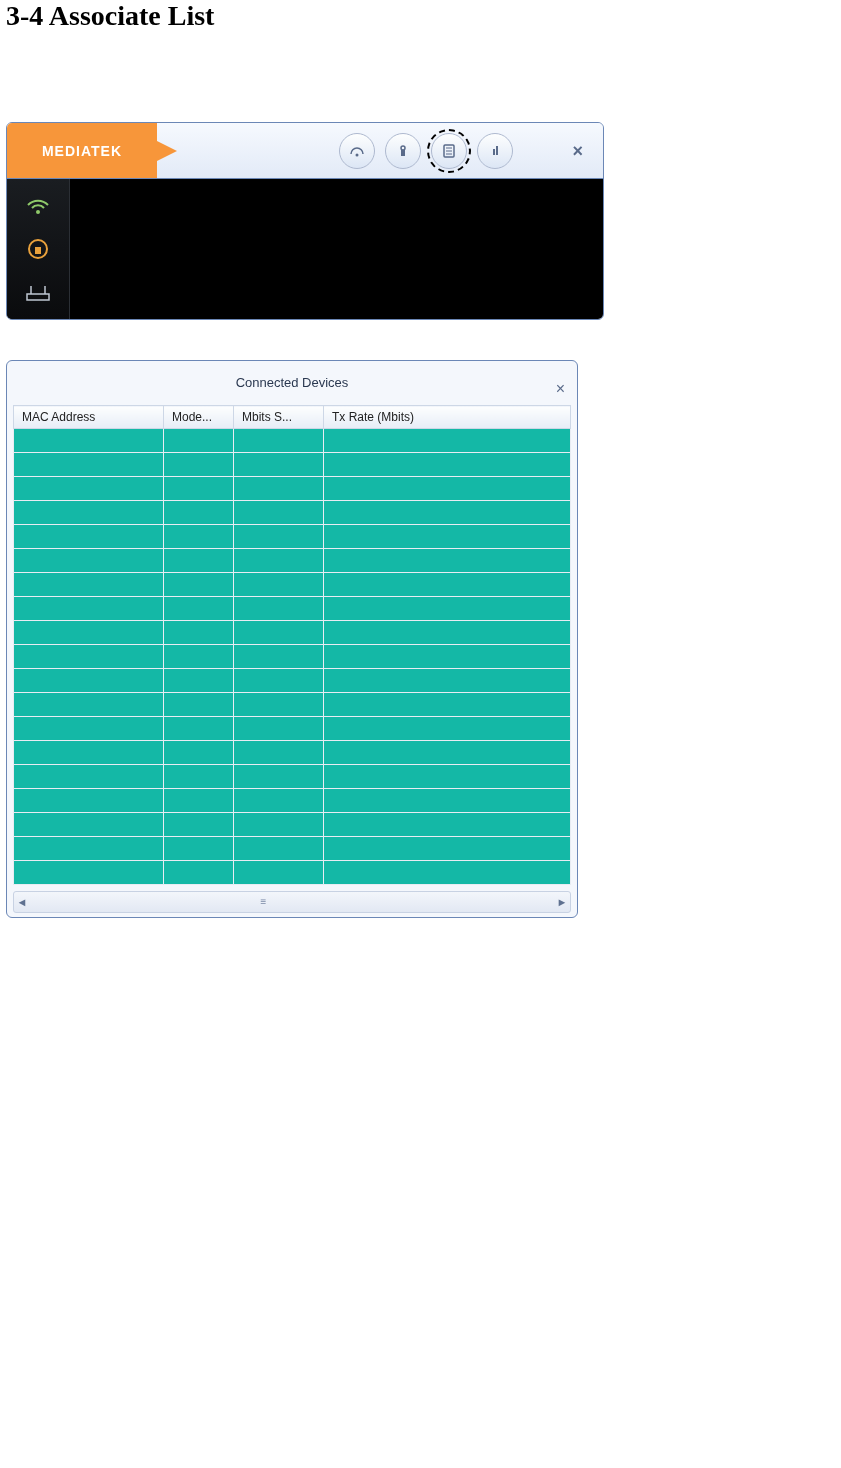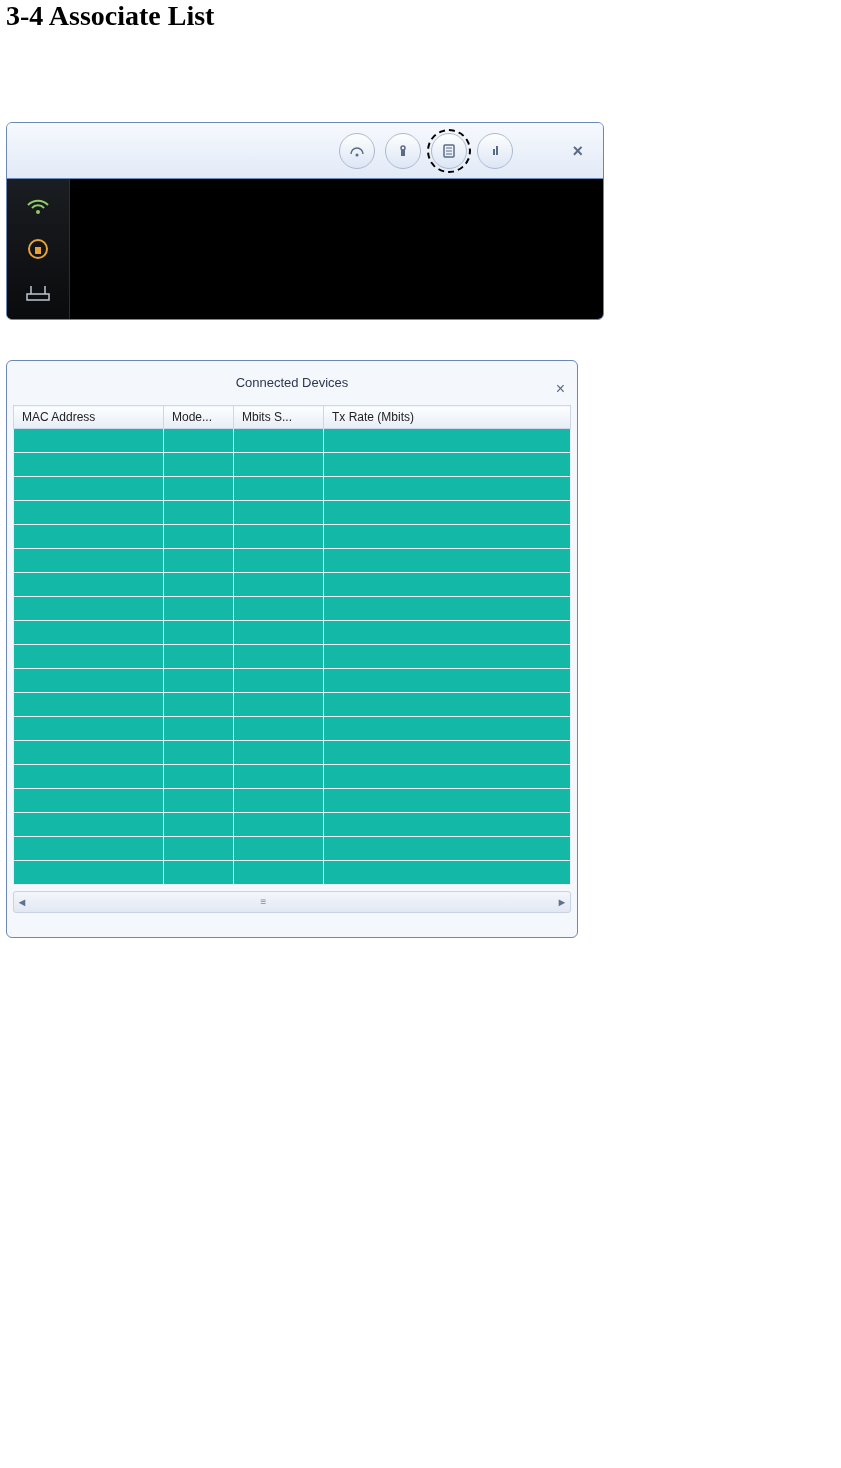--- a/index.html
+++ b/index.html
@@ -152,21 +152,21 @@
 .info-grid .val { color: #e1b479; }
 
 
 .devices-panel {
   width: 570px;
   border: 1px solid #6b87b6;
   border-radius: 6px;
   background: #f4f7fc;
   font-family: Tahoma, Arial, sans-serif;
   font-size: 12px;
-  padding-bottom: 24px;
+  padding-bottom: 4px;
   margin-bottom: 160px;
 }
 
 .dev-title-row {
   position: relative;
   text-align: center;
   height: 44px;
   line-height: 44px;
   color: #2a3850;
   font-size: 13px;
@@ -240,20 +240,21 @@
 </style>
 </head>
 <body>
 
 <div class="page">
   <h1 class="heading">3-4 Associate List</h1>
 
 
   <div class="app-window">
     <div class="app-titlebar">
+      <div class="logo-area">MEDIATEK</div>
       <div class="toolbar-icons">
         <div class="ticon">
           <svg width="18" height="18" viewBox="0 0 18 18">
               <path d="M3 12a6 6 0 0 1 12 0" fill="none" stroke="#5a6b8a" stroke-width="1.5"></path>
               <circle cx="9" cy="13" r="1.5" fill="#5a6b8a"></circle>
             </svg>
         </div>
         <div class="ticon">
           <svg width="18" height="18" viewBox="0 0 18 18">
               <circle cx="9" cy="6" r="2" fill="none" stroke="#5a6b8a" stroke-width="1.5"></circle>

